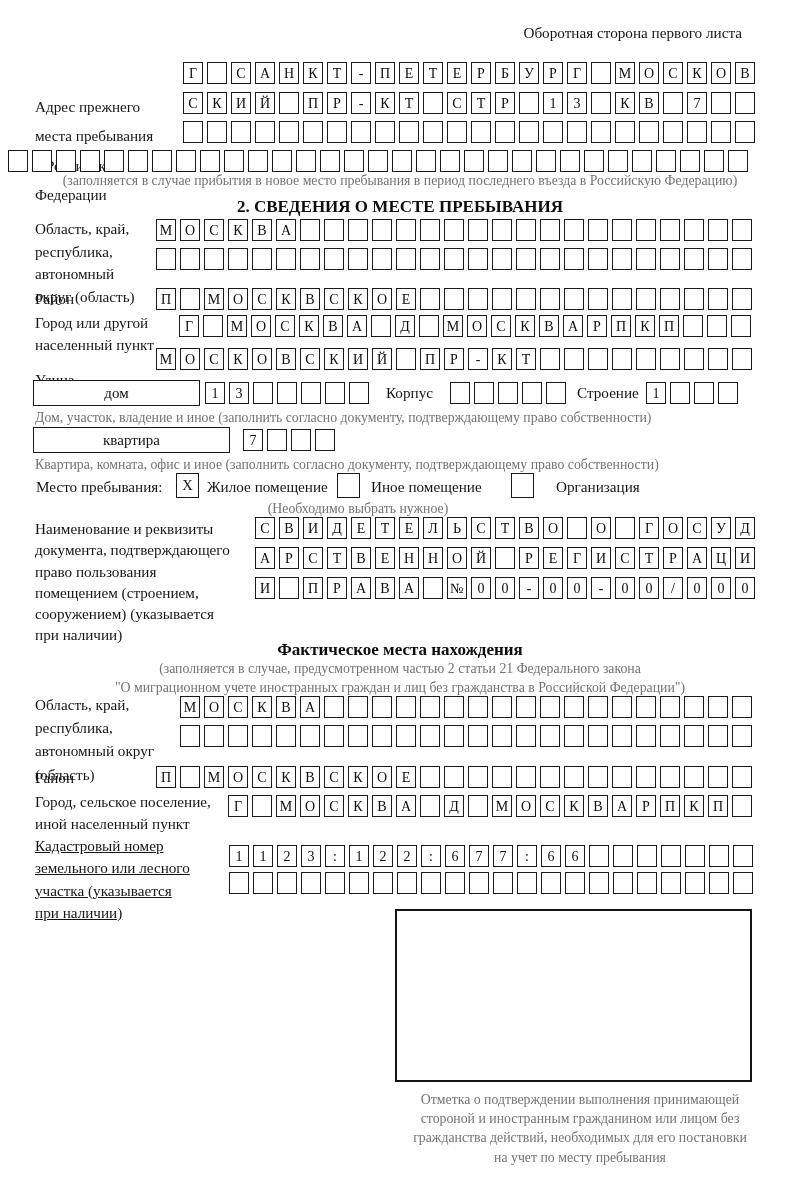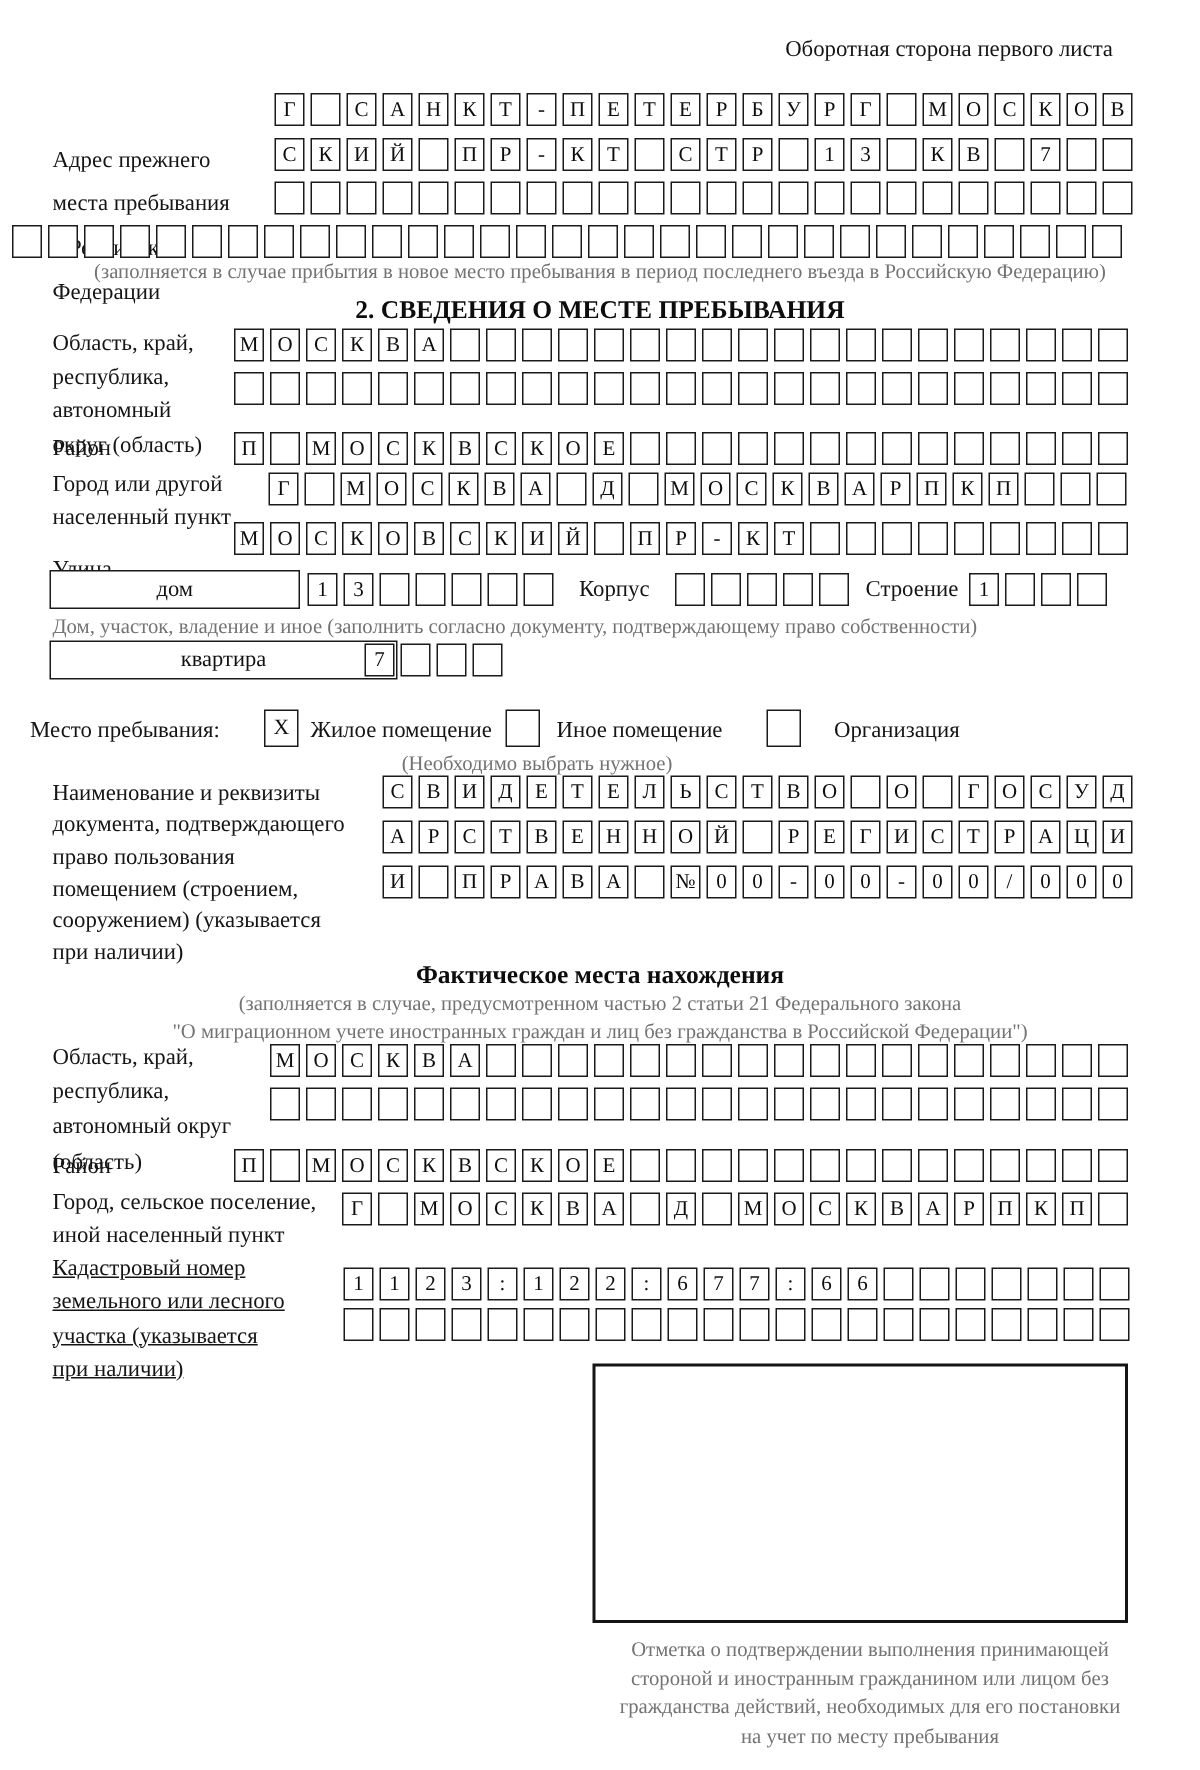--- a/index.html
+++ b/index.html
@@ -328,29 +328,30 @@
     </div>
   <div class="one" style="left:577px;top:384px;">Строение</div>
   <div class="grid" style="left:646px;top:382px;">
       <span class="cell">1</span>
       <span class="cell"></span>
       <span class="cell"></span>
       <span class="cell"></span>
     </div>
   <div class="note" style="left:35px;top:410px;">Дом, участок, владение и иное (заполнить согласно документу, подтверждающему право собственности)</div>
 
-  <div class="lblbox" style="left:33px;top:427px;width:232px;">квартира</div>
+  <div class="lblbox" style="left:33px;top:427px;width:197px;">квартира</div>
   <div class="grid" style="left:243px;top:429px;">
       <span class="cell">7</span>
       <span class="cell"></span>
       <span class="cell"></span>
       <span class="cell"></span>
     </div>
-
-  <div class="one" style="left:20px;top:478px;">Место пребывания:</div>
+  <div class="note" style="left:35px;top:457px;">Квартира, комната, офис и иное (заполнить согласно документу, подтверждающему право собственности)</div>
+
+  <div class="one" style="left:36px;top:478px;">Место пребывания:</div>
   <div class="chk" style="left:176px;top:473px;">X</div>
   <div class="one" style="left:207px;top:478px;">Жилое помещение</div>
   <div class="chk" style="left:337px;top:473px;"></div>
   <div class="one" style="left:371px;top:478px;">Иное помещение</div>
   <div class="chk" style="left:511px;top:473px;"></div>
   <div class="one" style="left:556px;top:478px;">Организация</div>
   <div class="note" style="left:0;width:672px;text-align:center;top:501px;padding-left:22px;">(Необходимо выбрать нужное)</div>
 
   <div class="lbl" style="left:35px;top:518px;line-height:21.3px;">
       <div>Наименование и реквизиты</div>

